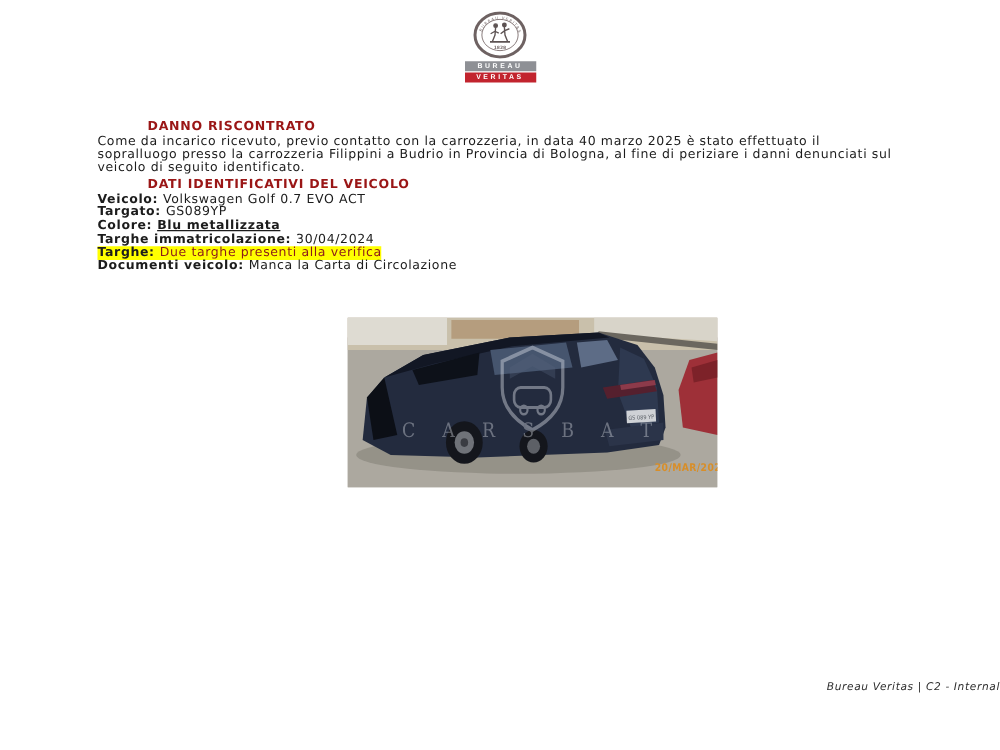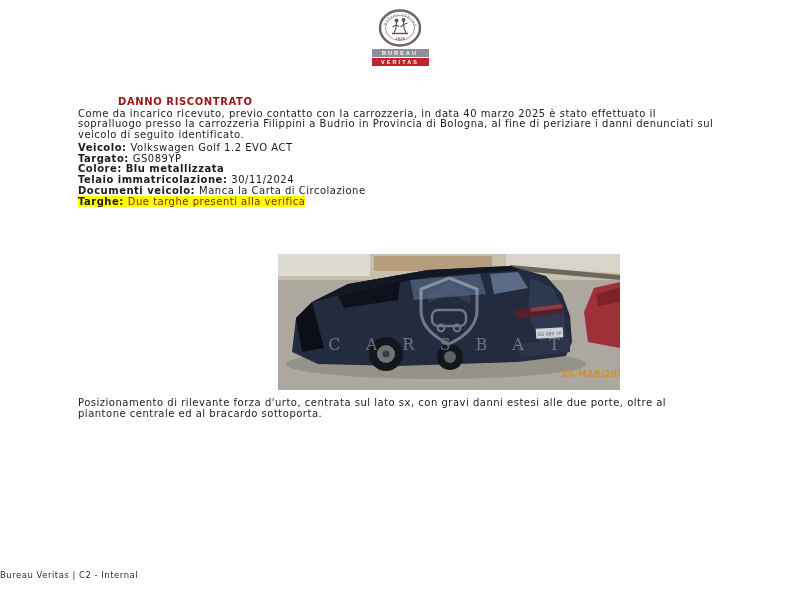--- a/index.html
+++ b/index.html
@@ -17,30 +17,30 @@
   .bar-veritas{background:#c2242e;}
   
   .sec{position:absolute;left:78px;width:638px;color:#1c1c1c;
     font-size:10px;line-height:10.7px;letter-spacing:0.5px;}
   .sec-title{color:#9a1616;font-weight:bold;font-size:10px;letter-spacing:0.6px;margin:0 0 1px 0;padding-left:40px;}
   .sec p{margin:0;}
   #sec-danno{top:97px;}
   #sec-dati{top:143px;}
   #sec-cond{top:398px;}
   .field-label{font-weight:bold;margin-top:21px;}
-  .field-value.bold{font-weight:bold;}
+  .field-value.bold{font-weight:bold;text-decoration:underline;}
   .field-value.maroon{color:#8b1a1a;}
   .field-row.highlight .field-label,
   .field-row.highlight .field-value{background:#ffff00;}
   
-  .photo{position:absolute;left:238px;top:238px;width:342px;height:136px;}
+  .photo{position:absolute;left:238px;top:238px;width:296px;height:136px;}
   .photo svg{display:block;width:100%;height:100%;}
   
-  .footer{position:absolute;left:0;right:0;top:570px;text-align:left;
-    color:#2e2e2e;font-size:8.5px;letter-spacing:0.5px;}
+  .footer{position:absolute;left:0;right:0;top:545px;text-align:right;
+    color:#2e2e2e;font-size:8.5px;letter-spacing:0.5px;font-style:italic;}
 </style>
 </head>
 <body>
 
 <div class="page">
 
   <div class="logo">
     <svg width="44" height="38" viewBox="0 0 44 38">
       <defs>
         <path id="rimPath" d="M 7,20 A 15,13.5 0 1 1 37,20" fill="none"></path>
@@ -65,27 +65,28 @@
       <div class="logo-bar bar-veritas">VERITAS</div>
     </div>
   </div>
 
   <section class="sec" id="sec-danno">
     <h2 class="sec-title">DANNO RISCONTRATO</h2>
     <p>Come da incarico ricevuto, previo contatto  con la carrozzeria, in data 40 marzo 2025 è stato effettuato il sopralluogo presso la carrozzeria Filippini a Budrio in Provincia di Bologna, al fine di periziare i danni denunciati sul veicolo di seguito identificato.</p>
   </section>
 
   <section class="sec" id="sec-dati">
+    <h2 class="sec-title">DATI IDENTIFICATIVI DEL VEICOLO</h2>
     <div id="vehicle-fields">
-        <div class="field-row"><span class="field-label">Veicolo: </span><span class="field-value">Volkswagen Golf 1.2 EVO ACT</span></div>
+        <div class="field-row"><span class="field-label">Veicolo: </span><span class="field-value">Volkswagen Golf 0.7 EVO ACT</span></div>
         <div class="field-row"><span class="field-label">Targato: </span><span class="field-value">GS089YP</span></div>
         <div class="field-row"><span class="field-label">Colore: </span><span class="field-value bold">Blu metallizzata</span></div>
-        <div class="field-row"><span class="field-label">Telaio immatricolazione: </span><span class="field-value">30/11/2024</span></div>
+        <div class="field-row"><span class="field-label">Targhe immatricolazione: </span><span class="field-value">30/04/2024</span></div>
+        <div class="field-row highlight"><span class="field-label">Targhe: </span><span class="field-value maroon">Due targhe presenti alla verifica</span></div>
         <div class="field-row"><span class="field-label">Documenti veicolo: </span><span class="field-value">Manca la Carta di Circolazione</span></div>
-        <div class="field-row highlight"><span class="field-label">Targhe: </span><span class="field-value maroon">Due targhe presenti alla verifica</span></div>
       </div>
   </section>
 
   <figure class="photo">
     <svg viewBox="0 0 342 136" preserveAspectRatio="none">
 
       <rect width="342" height="136" fill="#b3afa6"></rect>
       <rect width="342" height="120" y="16" fill="#aca89f"></rect>
 
       <rect x="0" y="0" width="342" height="26" fill="#c9c0ab"></rect>
@@ -128,18 +129,17 @@
         <circle cx="163" cy="74" r="3.4" fill="none" stroke="#dfe3ea" stroke-width="2"></circle>
         <circle cx="179" cy="74" r="3.4" fill="none" stroke="#dfe3ea" stroke-width="2"></circle>
         <text x="171" y="96" font-size="16" fill="#cfd3da" text-anchor="middle" letter-spacing="10" font-family="DejaVu Serif, serif">C A R S B A T</text>
       </g>
 
       <text x="284" y="123" font-size="8.5" font-weight="bold" fill="#d88e28" letter-spacing="0.4">20/MAR/2025</text>
     </svg>
   </figure>
 
   <section class="sec" id="sec-cond">
-    <p>Posizionamento di rilevante forza d'urto, centrata sul lato sx, con gravi danni estesi alle due porte, oltre al piantone centrale ed al bracardo sottoporta.</p>
   </section>
 
   <div class="footer">Bureau Veritas | C2 - Internal</div>
 
 </div>
 
 </body></html>

